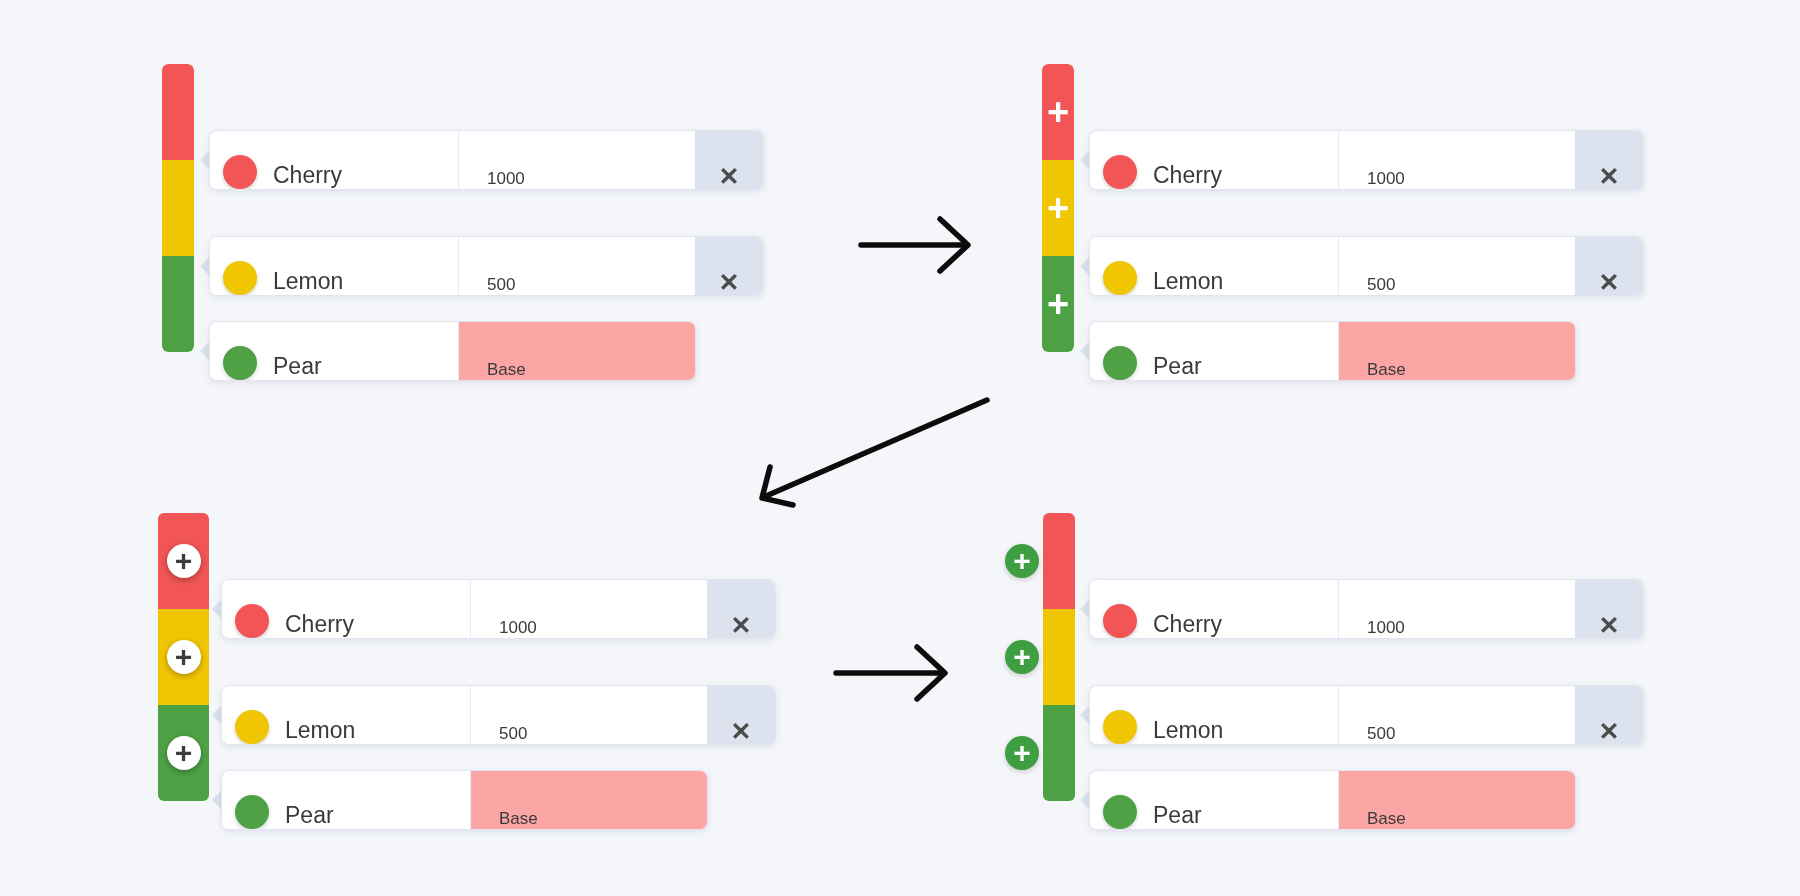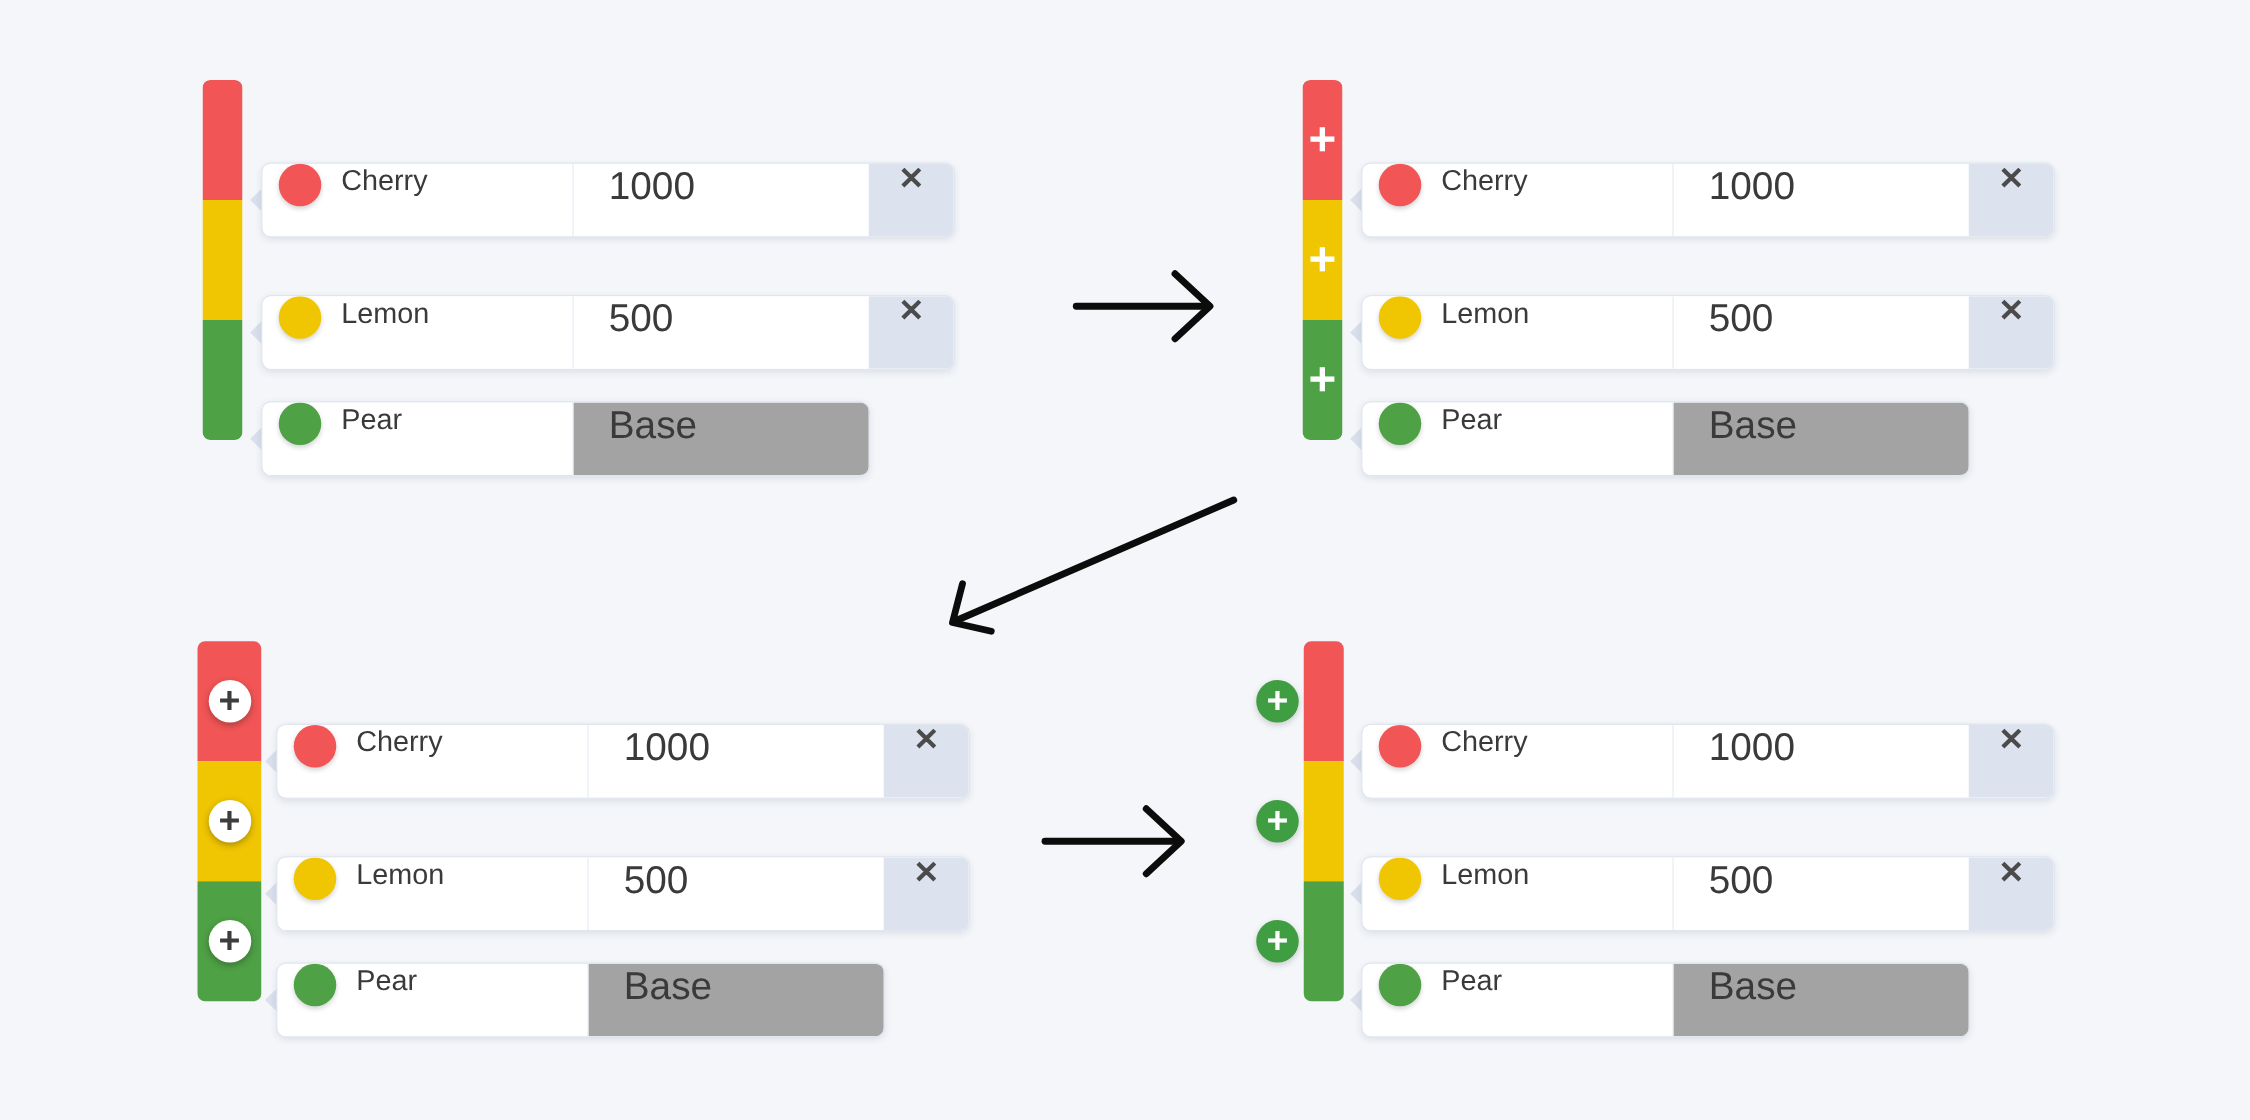--- a/index.html
+++ b/index.html
@@ -41,24 +41,24 @@
   .panel-br .row{left:46px;}
   .notch{
     position:absolute;left:-6px;top:23px;width:14px;height:14px;
     background:#d9e0ec;transform:rotate(45deg);z-index:0;
   }
   .cells{
     position:relative;z-index:1;display:flex;height:60px;box-sizing:border-box;
     border:1px solid #e0e5ef;border-radius:8px;overflow:hidden;background:#ffffff;
     box-shadow:0 2px 6px rgba(30,50,90,.10);
   }
-  .cell{display:flex;align-items:flex-start;box-sizing:border-box;height:100%;}
+  .cell{display:flex;align-items:flex-end;box-sizing:border-box;height:100%;}
   .label-cell{flex:0 0 249px;background:#ffffff;border-right:1px solid #e4e9f2;padding-left:13px;}
-  .value-cell{flex:0 0 236px;background:#ffffff;padding-left:28px;font-size:31px;font-weight:500;}
-  .value-cell.muted{background:#a3a3a3;}
+  .value-cell{flex:0 0 236px;background:#ffffff;padding-left:28px;font-size:17px;font-weight:500;}
+  .value-cell.muted{background:#fca5a5;}
   .x-cell{flex:0 0 68px;background:#dce3ef;justify-content:center;cursor:pointer;}
   .dot{width:34px;height:34px;border-radius:50%;margin-right:16px;box-shadow:0 2px 4px rgba(0,0,0,.18);flex:0 0 34px;}
   .dot.red{background:#f25555;}
   .dot.yellow{background:#f0c602;}
   .dot.green{background:#4fa145;}
   .fruit-name{font-size:23px;font-weight:500;}
   .x-icon{font-size:25px;font-weight:700;color:#4b4b4b;line-height:1;}
 
   
   .arrows{position:absolute;left:0;top:0;width:1800px;height:896px;pointer-events:none;z-index:5;}

